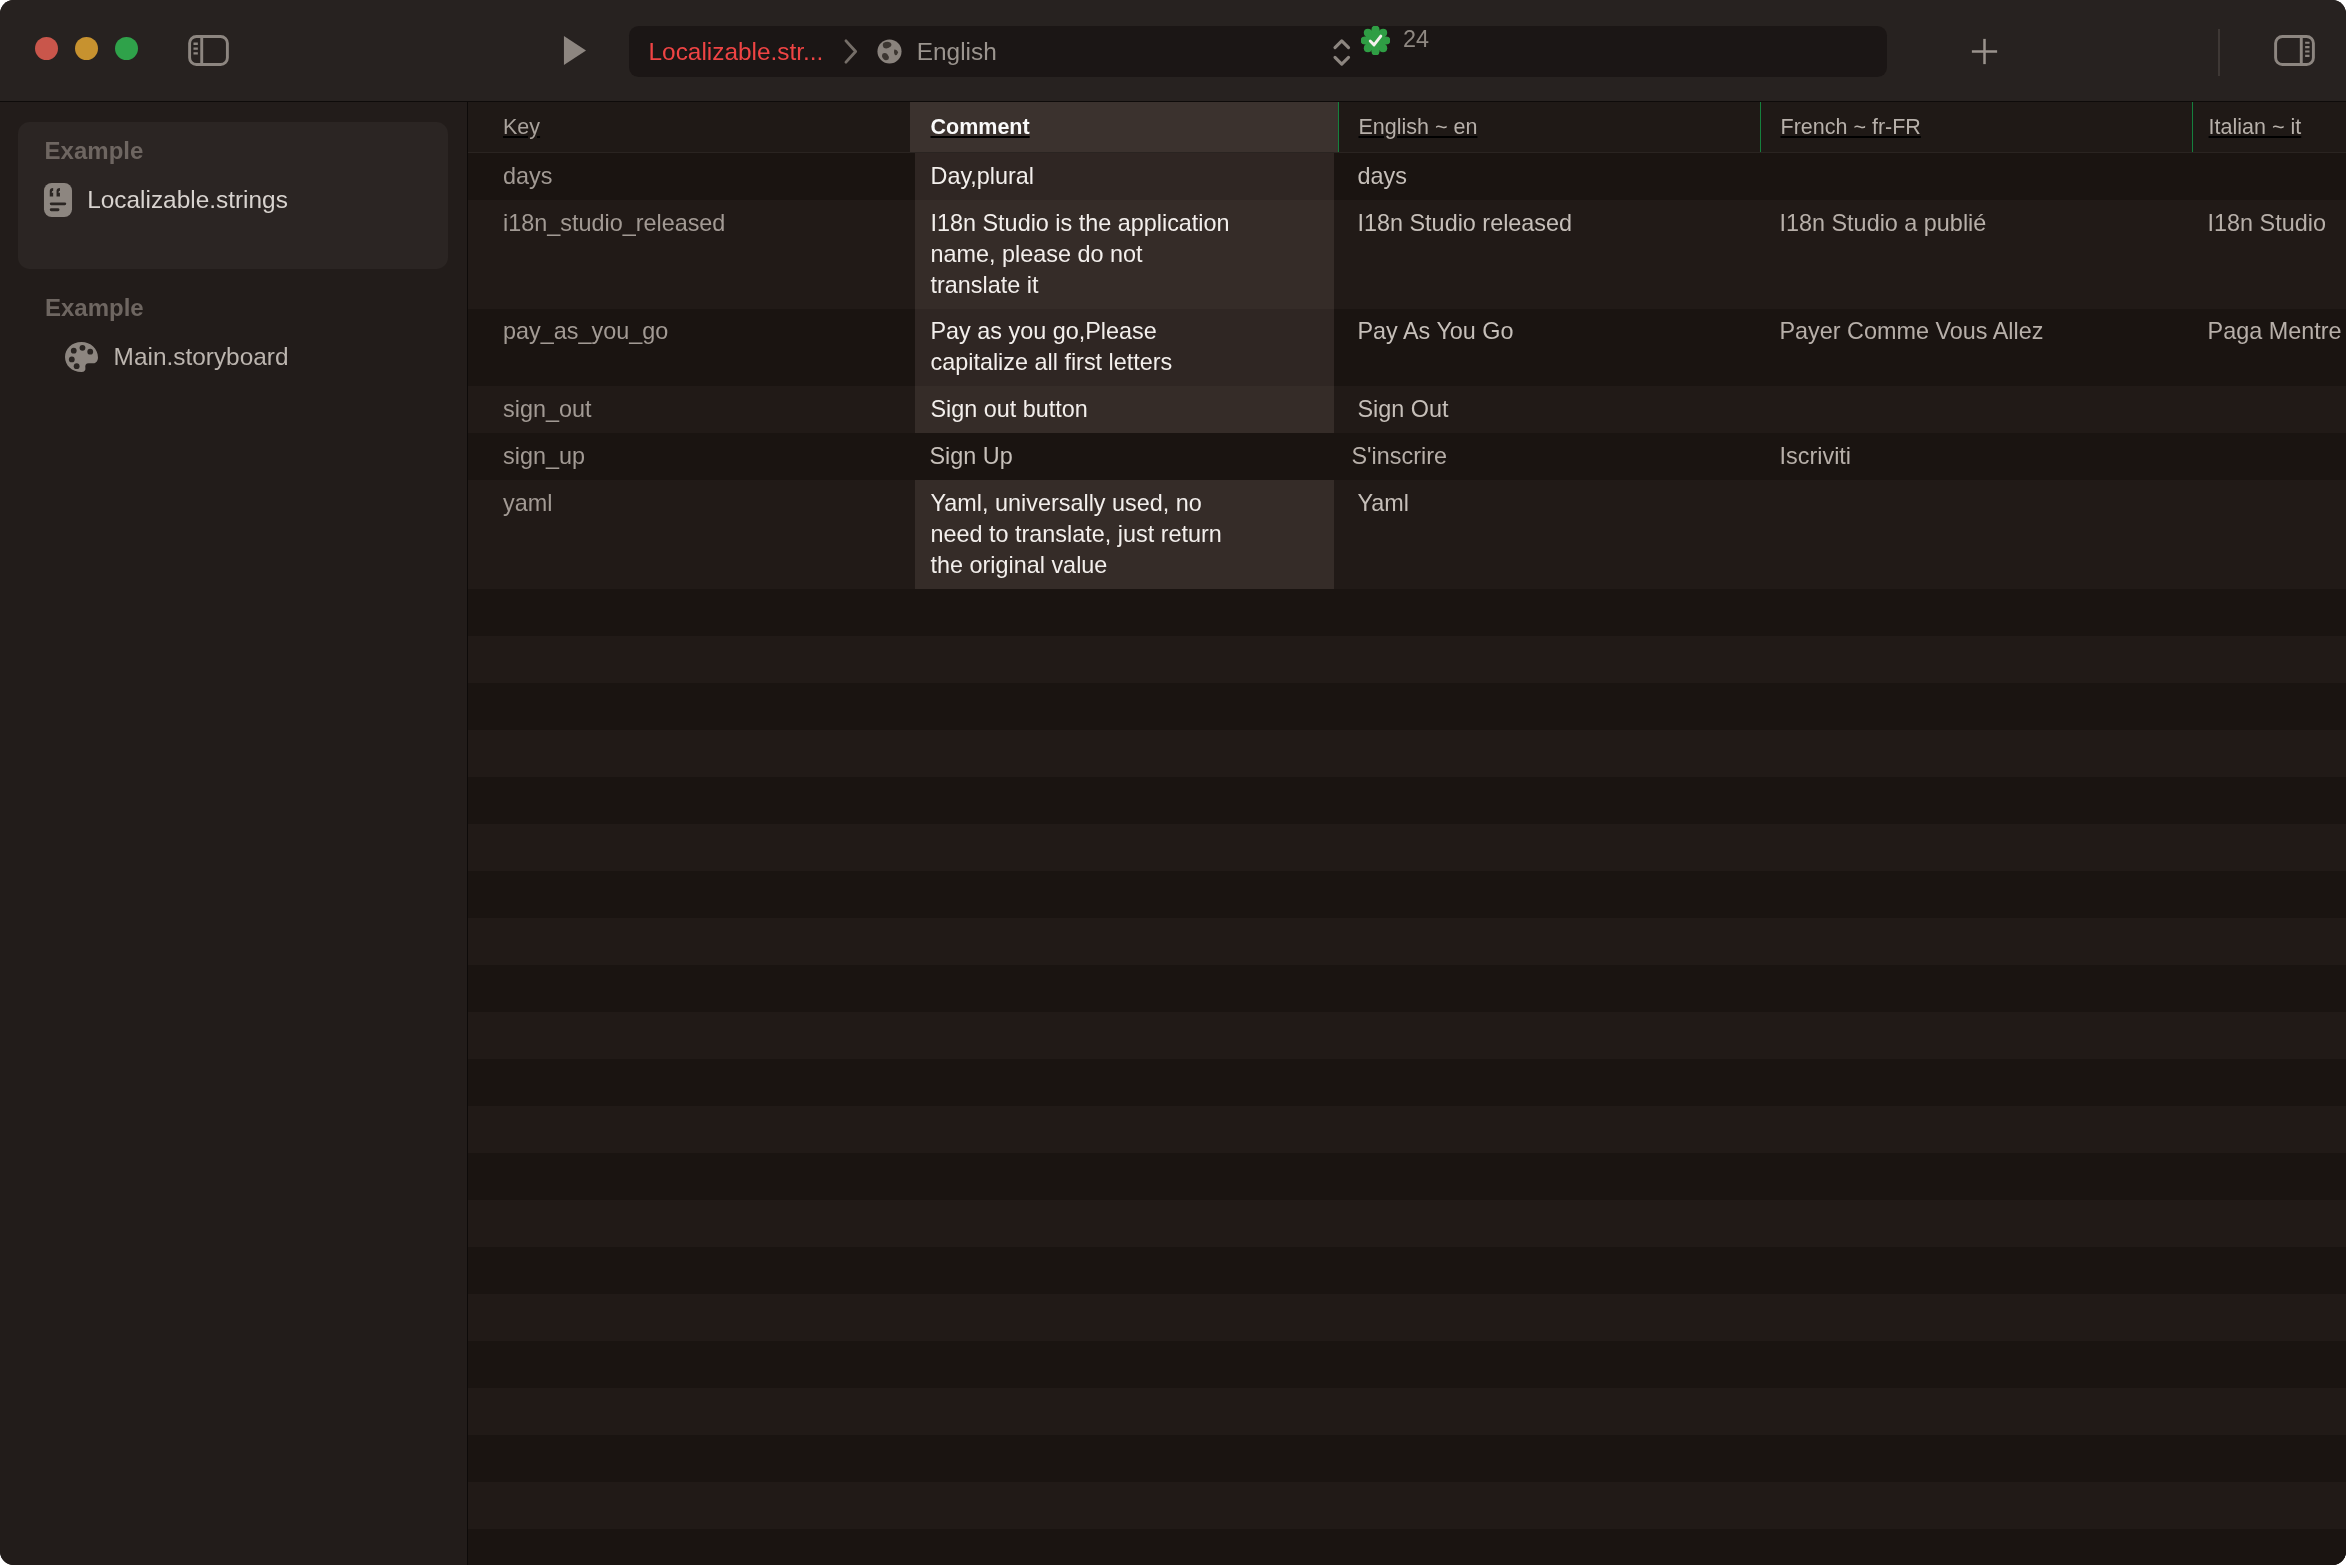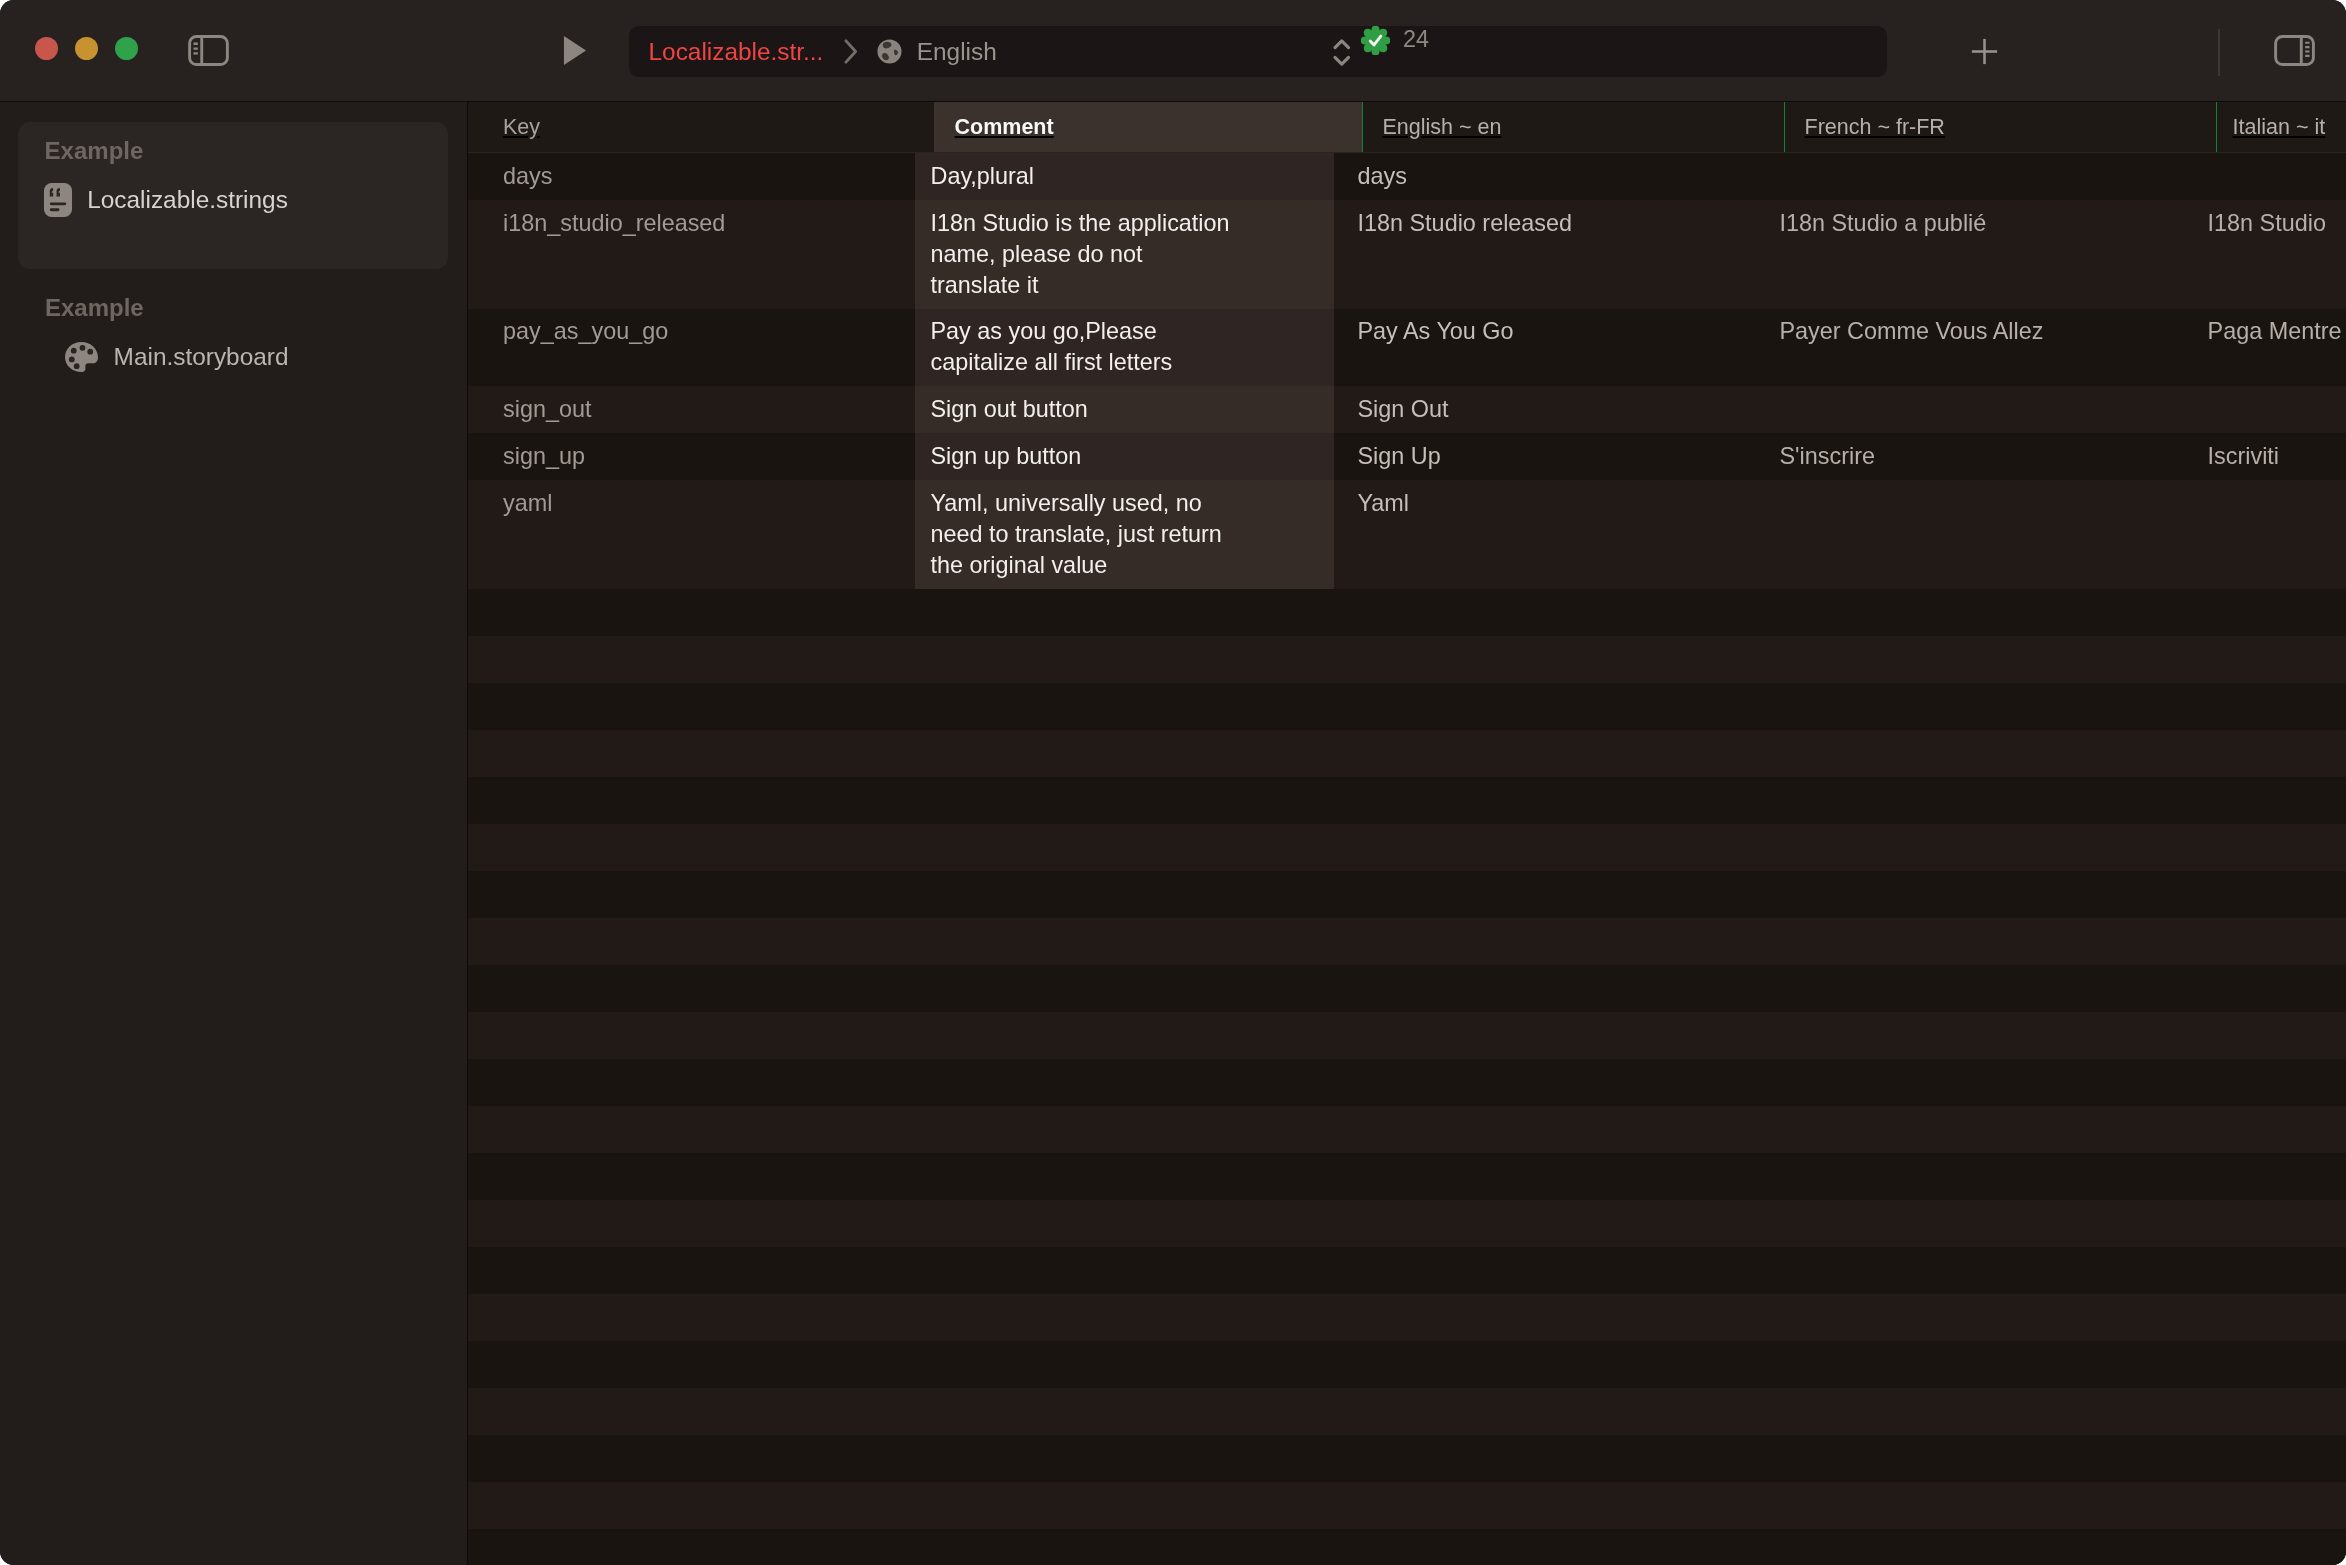--- a/index.html
+++ b/index.html
@@ -57,21 +57,21 @@
   .sb-item { display:flex; align-items:center; gap:14.6px; margin-top:11.7px; padding-left:25px; height:47px; cursor:default; }
   .sb-group.plain .sb-item { padding-left:64px; }
   .sb-item-label { font-size:24.4px; color:#d8d3cf; }
   .sb-group.plain .sb-item-label { color:#bcb5af; }
 
   
   .thead { display:flex; height:51px; background:#1f1916; border-bottom:1px solid rgba(255,255,255,0.05);text-decoration:underline; }
   .th { display:flex; align-items:center; font-size:21.5px; color:#b7b0aa; position:relative; }
   .th:not(:first-child) { border-left:1px solid #15803d; }
   .th.col-key { color:#a9a29c; }
-  .th.hl { background:var(--hl-strong, rgba(234,206,196,0.14)); color:#fafafa; font-weight:700; border-left:none;margin-left:24px; }
+  .th.hl { background:var(--hl-strong, rgba(234,206,196,0.14)); color:#fafafa; font-weight:700; border-left:none; }
 
   .col-key { width:442px; padding-left:35px; }
   .col-comment { width:428px; padding-left:20.5px; }
   .col-en { width:422px; padding-left:19.5px; }
   .col-fr { width:432px; padding-left:19.5px; }
   .col-it { flex:1; padding-left:15.6px; }
 
   .trow { display:flex; min-height:47px; }
   .trow.stripe-dark  { background:#1a1411; }
   .trow.stripe-light { background:#211a17; }
@@ -274,24 +274,20 @@
     <div class="td col-comment">
       <span class="hl-bg"></span>
       <span class="cm-text">Sign out button</span>
     </div>
     <div class="td col-en">Sign Out</div>
     <div class="td col-fr"></div>
     <div class="td col-it"></div>
   </div>
           <div class="trow stripe-dark">
     <div class="td col-key">sign_up</div>
-    <div class="td col-comment">
-      <span class="hl-bg"></span>
-      <span class="cm-text">Sign up button</span>
-    </div>
     <div class="td col-en">Sign Up</div>
     <div class="td col-fr">S'inscrire</div>
     <div class="td col-it">Iscriviti</div>
   </div>
           <div class="trow stripe-light">
     <div class="td col-key">yaml</div>
     <div class="td col-comment">
       <span class="hl-bg"></span>
       <span class="cm-text">Yaml, universally used, no need to translate, just return the original value</span>
     </div>

